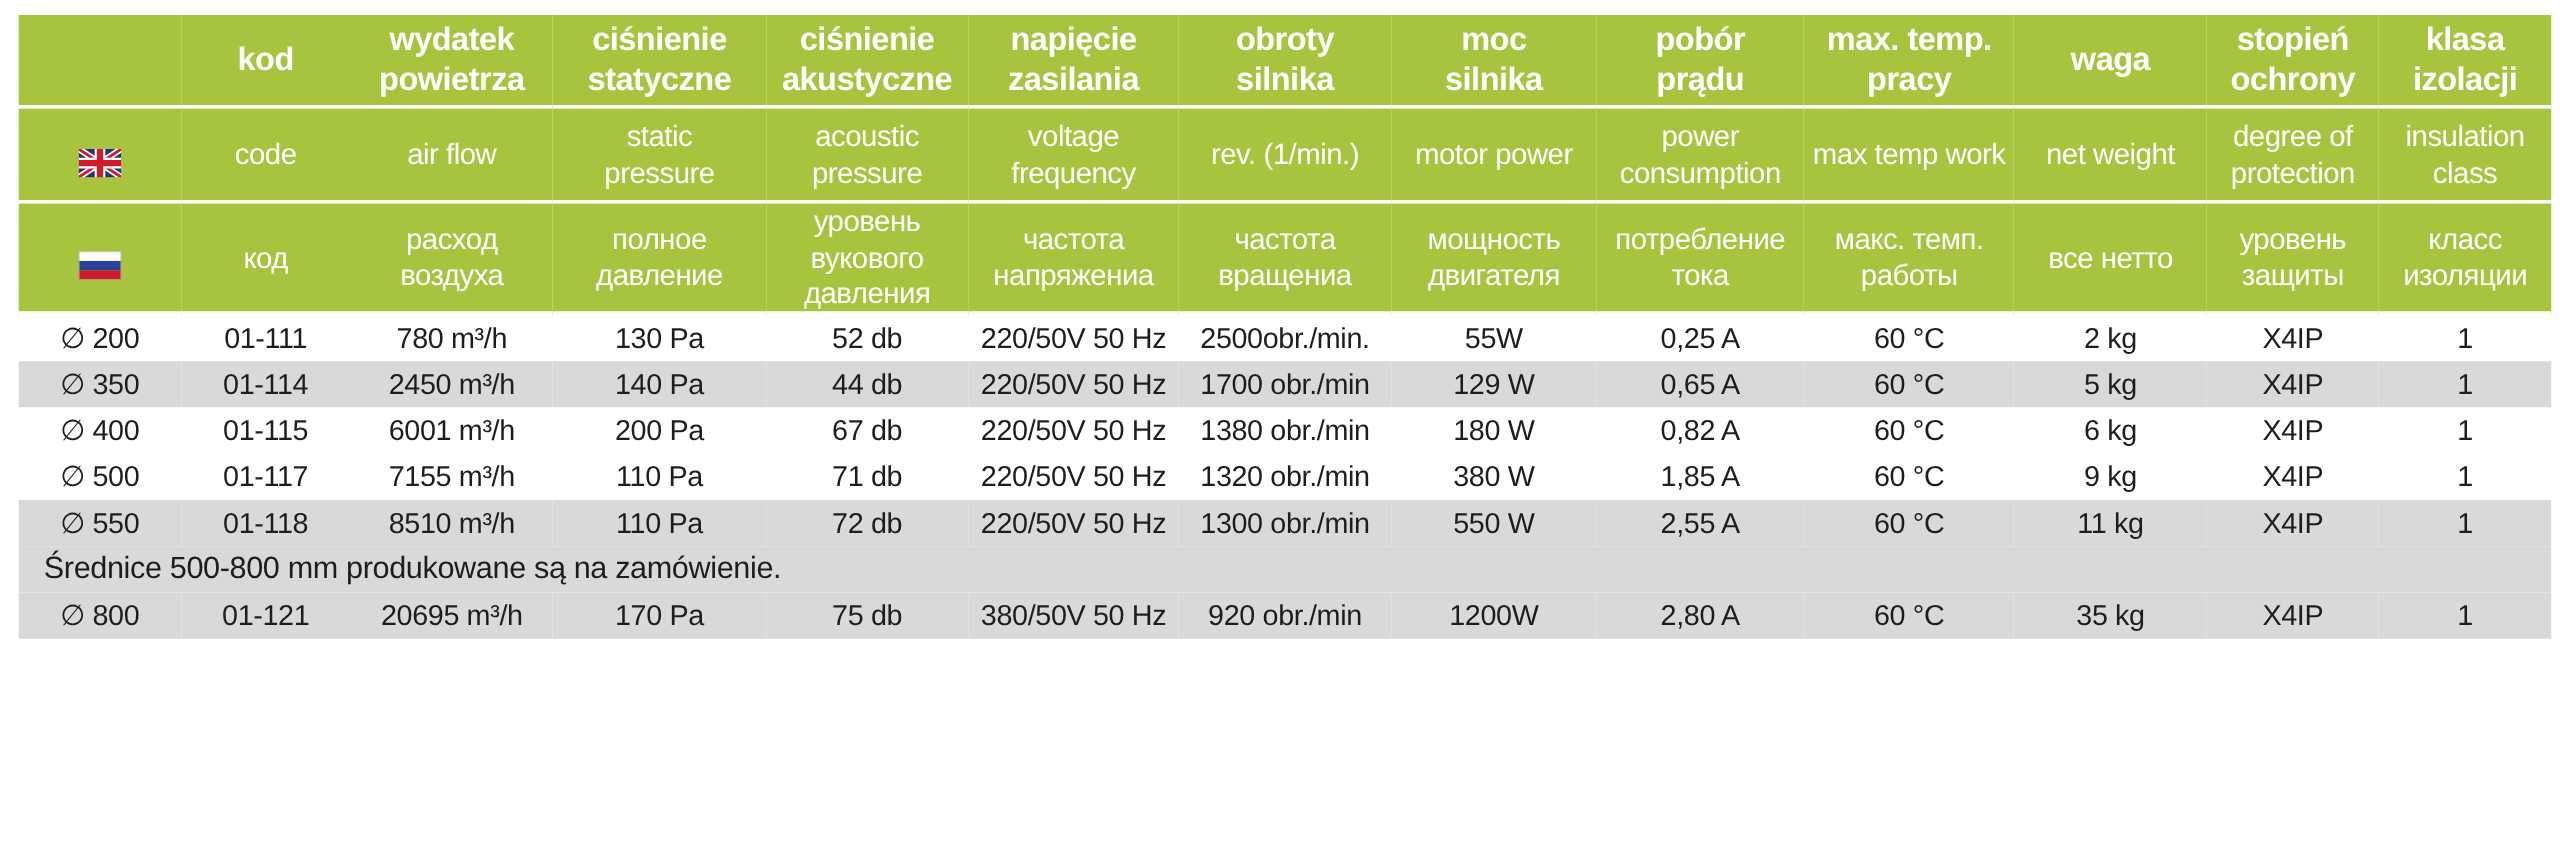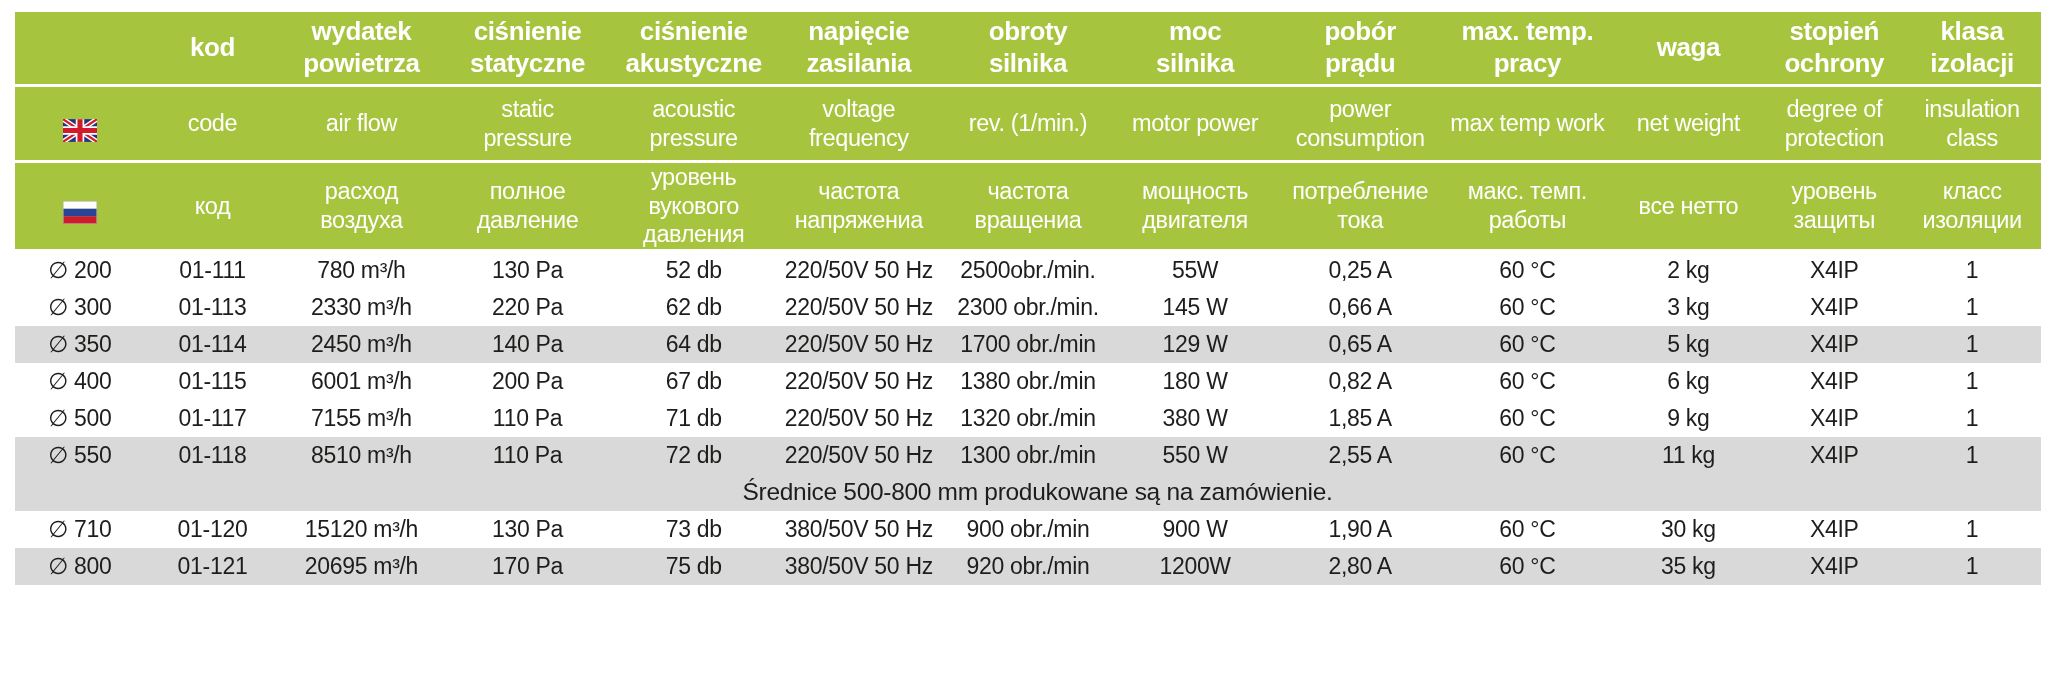--- a/index.html
+++ b/index.html
@@ -50,21 +50,21 @@
     vertical-align: middle;
     font-size: 23px;
     color: #1d1d1b;
     letter-spacing: -0.3px;
     background: #ffffff;
     overflow: hidden;
     white-space: nowrap;
   }
   tbody tr.gray td { background: #d9d9d9; }
   tbody tr.note-row td {
-    text-align: center;
+    text-align: left;
     padding-left: 20px;
     font-size: 24.5px;
   }
   .flag {
     display: inline-block;
     line-height: 0;
   }
   .flag svg { display: block; }
 </style>
 </head>
@@ -188,41 +188,26 @@
           <td>52 db</td>
           <td>220/50V 50 Hz</td>
           <td>2500obr./min.</td>
           <td>55W</td>
           <td>0,25 A</td>
           <td>60 °C</td>
           <td>2 kg</td>
           <td>X4IP</td>
           <td>1</td>
         </tr>
-        <tr class="">
-          <td>∅ 300</td>
-          <td>01-113</td>
-          <td>2330 m³/h</td>
-          <td>220 Pa</td>
-          <td>62 db</td>
-          <td>220/50V 50 Hz</td>
-          <td>2300 obr./min.</td>
-          <td>145 W</td>
-          <td>0,66 A</td>
-          <td>60 °C</td>
-          <td>3 kg</td>
-          <td>X4IP</td>
-          <td>1</td>
-        </tr>
         <tr class="gray">
           <td>∅ 350</td>
           <td>01-114</td>
           <td>2450 m³/h</td>
           <td>140 Pa</td>
-          <td>64 db</td>
+          <td>44 db</td>
           <td>220/50V 50 Hz</td>
           <td>1700 obr./min</td>
           <td>129 W</td>
           <td>0,65 A</td>
           <td>60 °C</td>
           <td>5 kg</td>
           <td>X4IP</td>
           <td>1</td>
         </tr>
         <tr class="">
@@ -265,35 +250,20 @@
           <td>1300 obr./min</td>
           <td>550 W</td>
           <td>2,55 A</td>
           <td>60 °C</td>
           <td>11 kg</td>
           <td>X4IP</td>
           <td>1</td>
         </tr>
         <tr class="gray note-row">
           <td colspan="13">Średnice 500-800 mm produkowane są na zamówienie.</td>
-        </tr>
-        <tr class="">
-          <td>∅ 710</td>
-          <td>01-120</td>
-          <td>15120 m³/h</td>
-          <td>130 Pa</td>
-          <td>73 db</td>
-          <td>380/50V 50 Hz</td>
-          <td>900 obr./min</td>
-          <td>900 W</td>
-          <td>1,90 A</td>
-          <td>60 °C</td>
-          <td>30 kg</td>
-          <td>X4IP</td>
-          <td>1</td>
         </tr>
         <tr class="gray">
           <td>∅ 800</td>
           <td>01-121</td>
           <td>20695 m³/h</td>
           <td>170 Pa</td>
           <td>75 db</td>
           <td>380/50V 50 Hz</td>
           <td>920 obr./min</td>
           <td>1200W</td>

